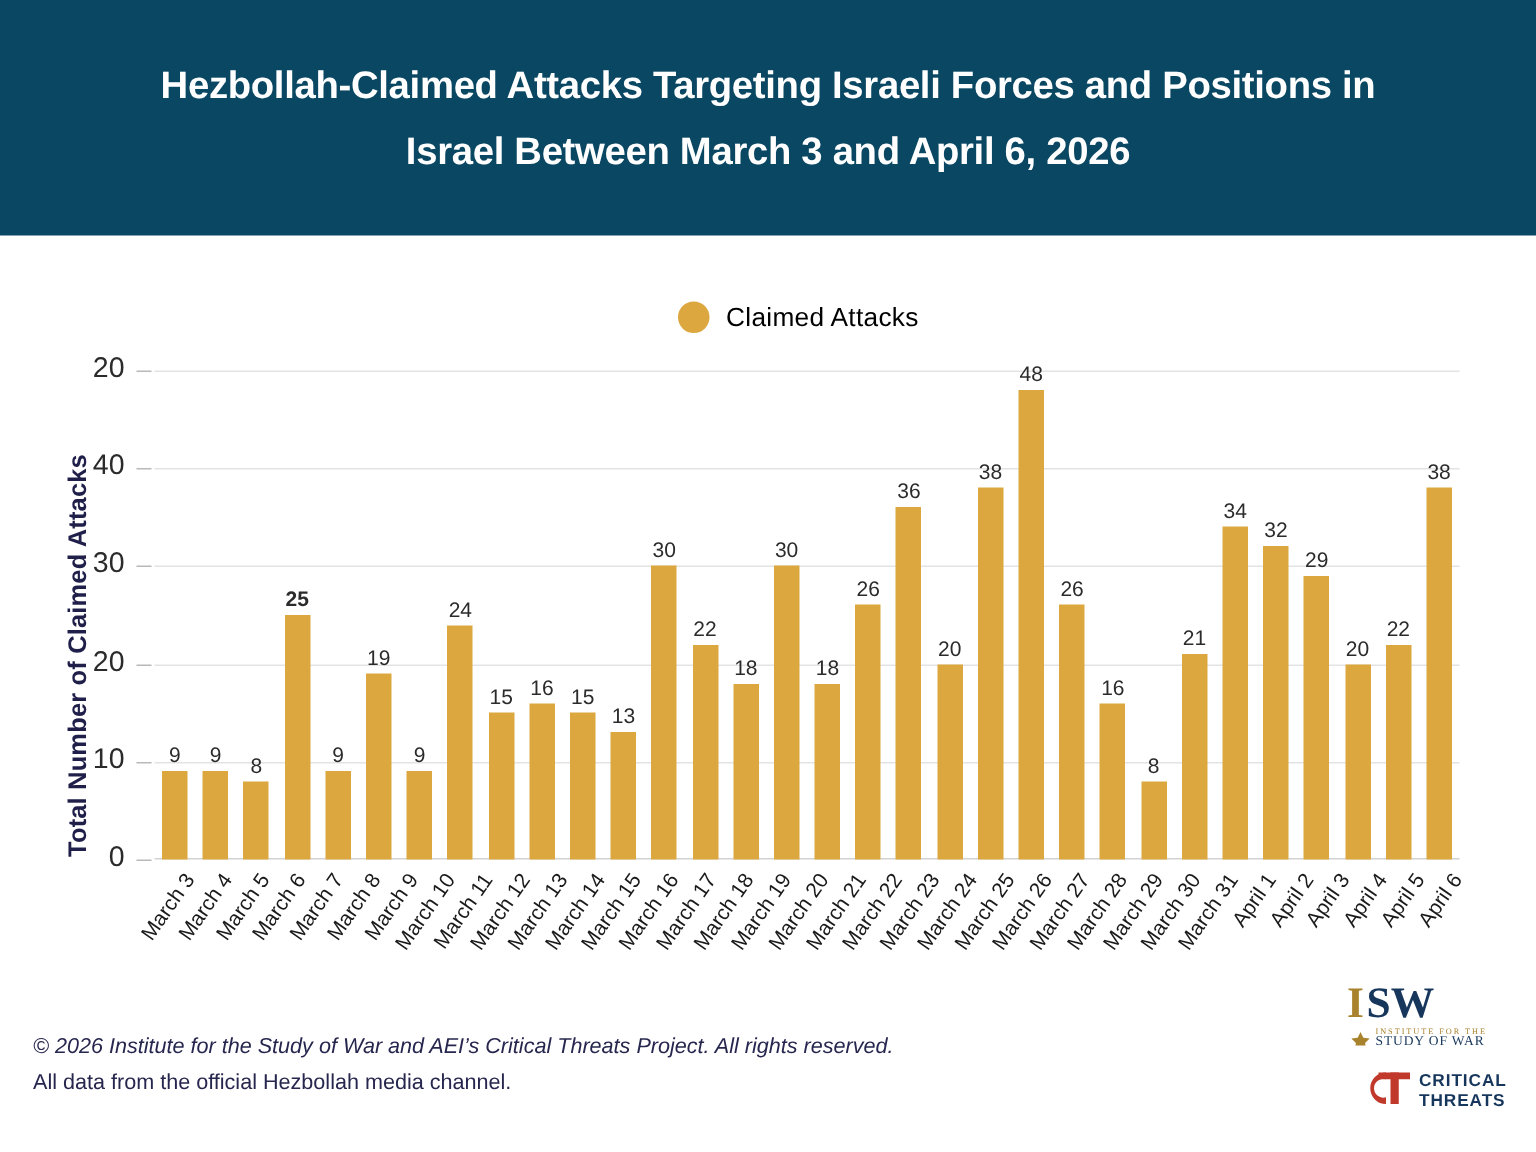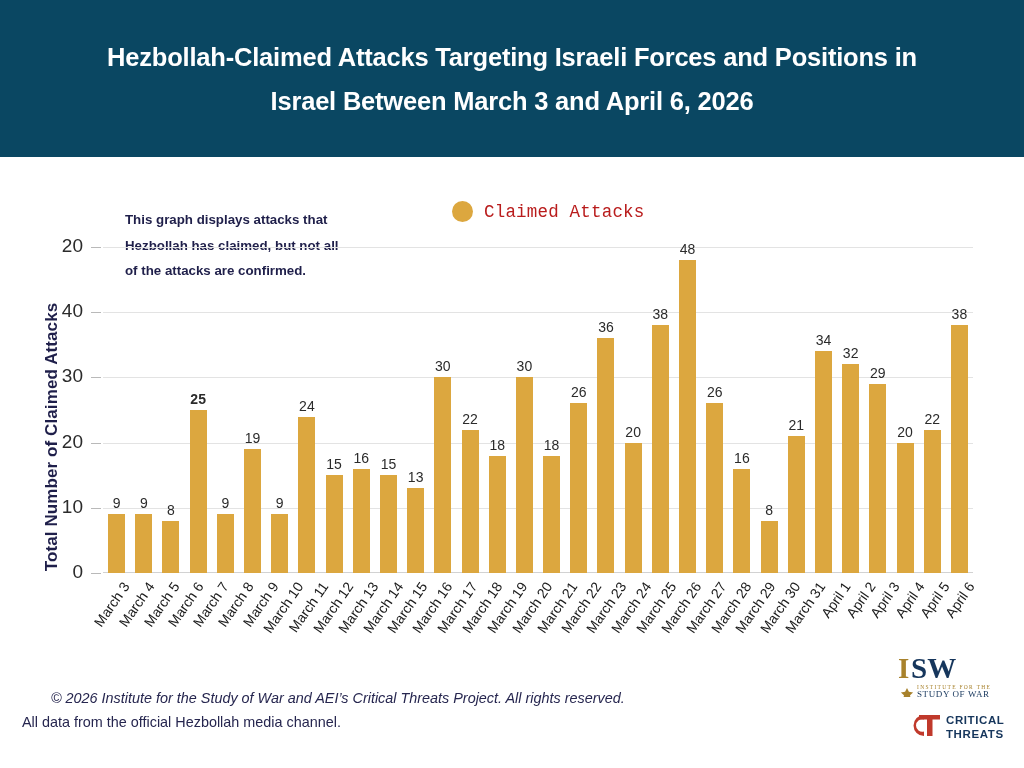--- a/index.html
+++ b/index.html
@@ -46,21 +46,21 @@
     position: absolute; left: 125px; top: 50px; width: 225px;
     font-size: 13.3px; font-weight: bold; color: #1f1f4a;
     line-height: 25.5px;
   }
 
   .legend {
     position: absolute; left: 452px; top: 44px;
     display: flex; align-items: center; gap: 11px;
   }
   .legend-dot { width: 21px; height: 21px; border-radius: 50%; background: #dca73f; }
-  .legend-label { font-size: 17.5px; color: #b91c1c; font-weight: 400; letter-spacing: 0.2px; font-family: Liberation Mono, monospace; }
+  .legend-label { font-size: 17.5px; color: #000000; font-weight: 400; letter-spacing: 0.2px; }
 
   
   .plot {
     position: absolute;
     left: 103px; top: 90px;
     width: 870px; height: 326px;
   }
   .gridline {
     position: absolute; left: 0; width: 870px; height: 1px;
     background: #e3e3e3;
@@ -109,21 +109,21 @@
     transform-origin: left top;
     transform: translateX(-2px) rotate(-55deg);
     white-space: nowrap;
     font-size: 14px; color: #1a1a1a;
     direction: rtl;
   }
 
   
   .footer { position: absolute; left: 22px; top: 686px; width: 760px; }
   .footer-line1 {
-    font-size: 14.4px; font-style: italic; color: #26264f; line-height: 24px; margin-left: 29px;
+    font-size: 14.4px; font-style: italic; color: #26264f; line-height: 24px;
   }
   .footer-line2 {
     font-size: 14.4px; color: #26264f; line-height: 24px;
   }
 
   .logos { position: absolute; left: 896px; top: 652px; width: 120px; height: 104px; }
   .isw-logo { position: absolute; left: 0; top: 0; width: 120px; }
   .ct-logo  { position: absolute; left: 8px; top: 58px; width: 112px; }
 </style>
 </head>
@@ -132,21 +132,20 @@
 <div class="page">
 
   <div class="header">
     <div class="header-title">Hezbollah-Claimed Attacks Targeting Israeli Forces and Positions in Israel Between March 3 and April 6, 2026</div>
   </div>
 
   <div class="chart-area">
 
     <div class="y-axis-title">Total Number of Claimed Attacks</div>
 
-    <div class="note">This graph displays attacks that Hezbollah has claimed, but not all of the attacks are confirmed.</div>
 
     <div class="legend">
       <span class="legend-dot"></span>
       <span class="legend-label">Claimed Attacks</span>
     </div>
 
     <div class="plot" id="plot">
       <div id="gridlines">
           <div class="ytick-dash" style="top: 326px; left: -12px;"></div>
           <div class="ytick" style="top: 326px; left: -72px; right: auto; width: 52px;">0</div>

